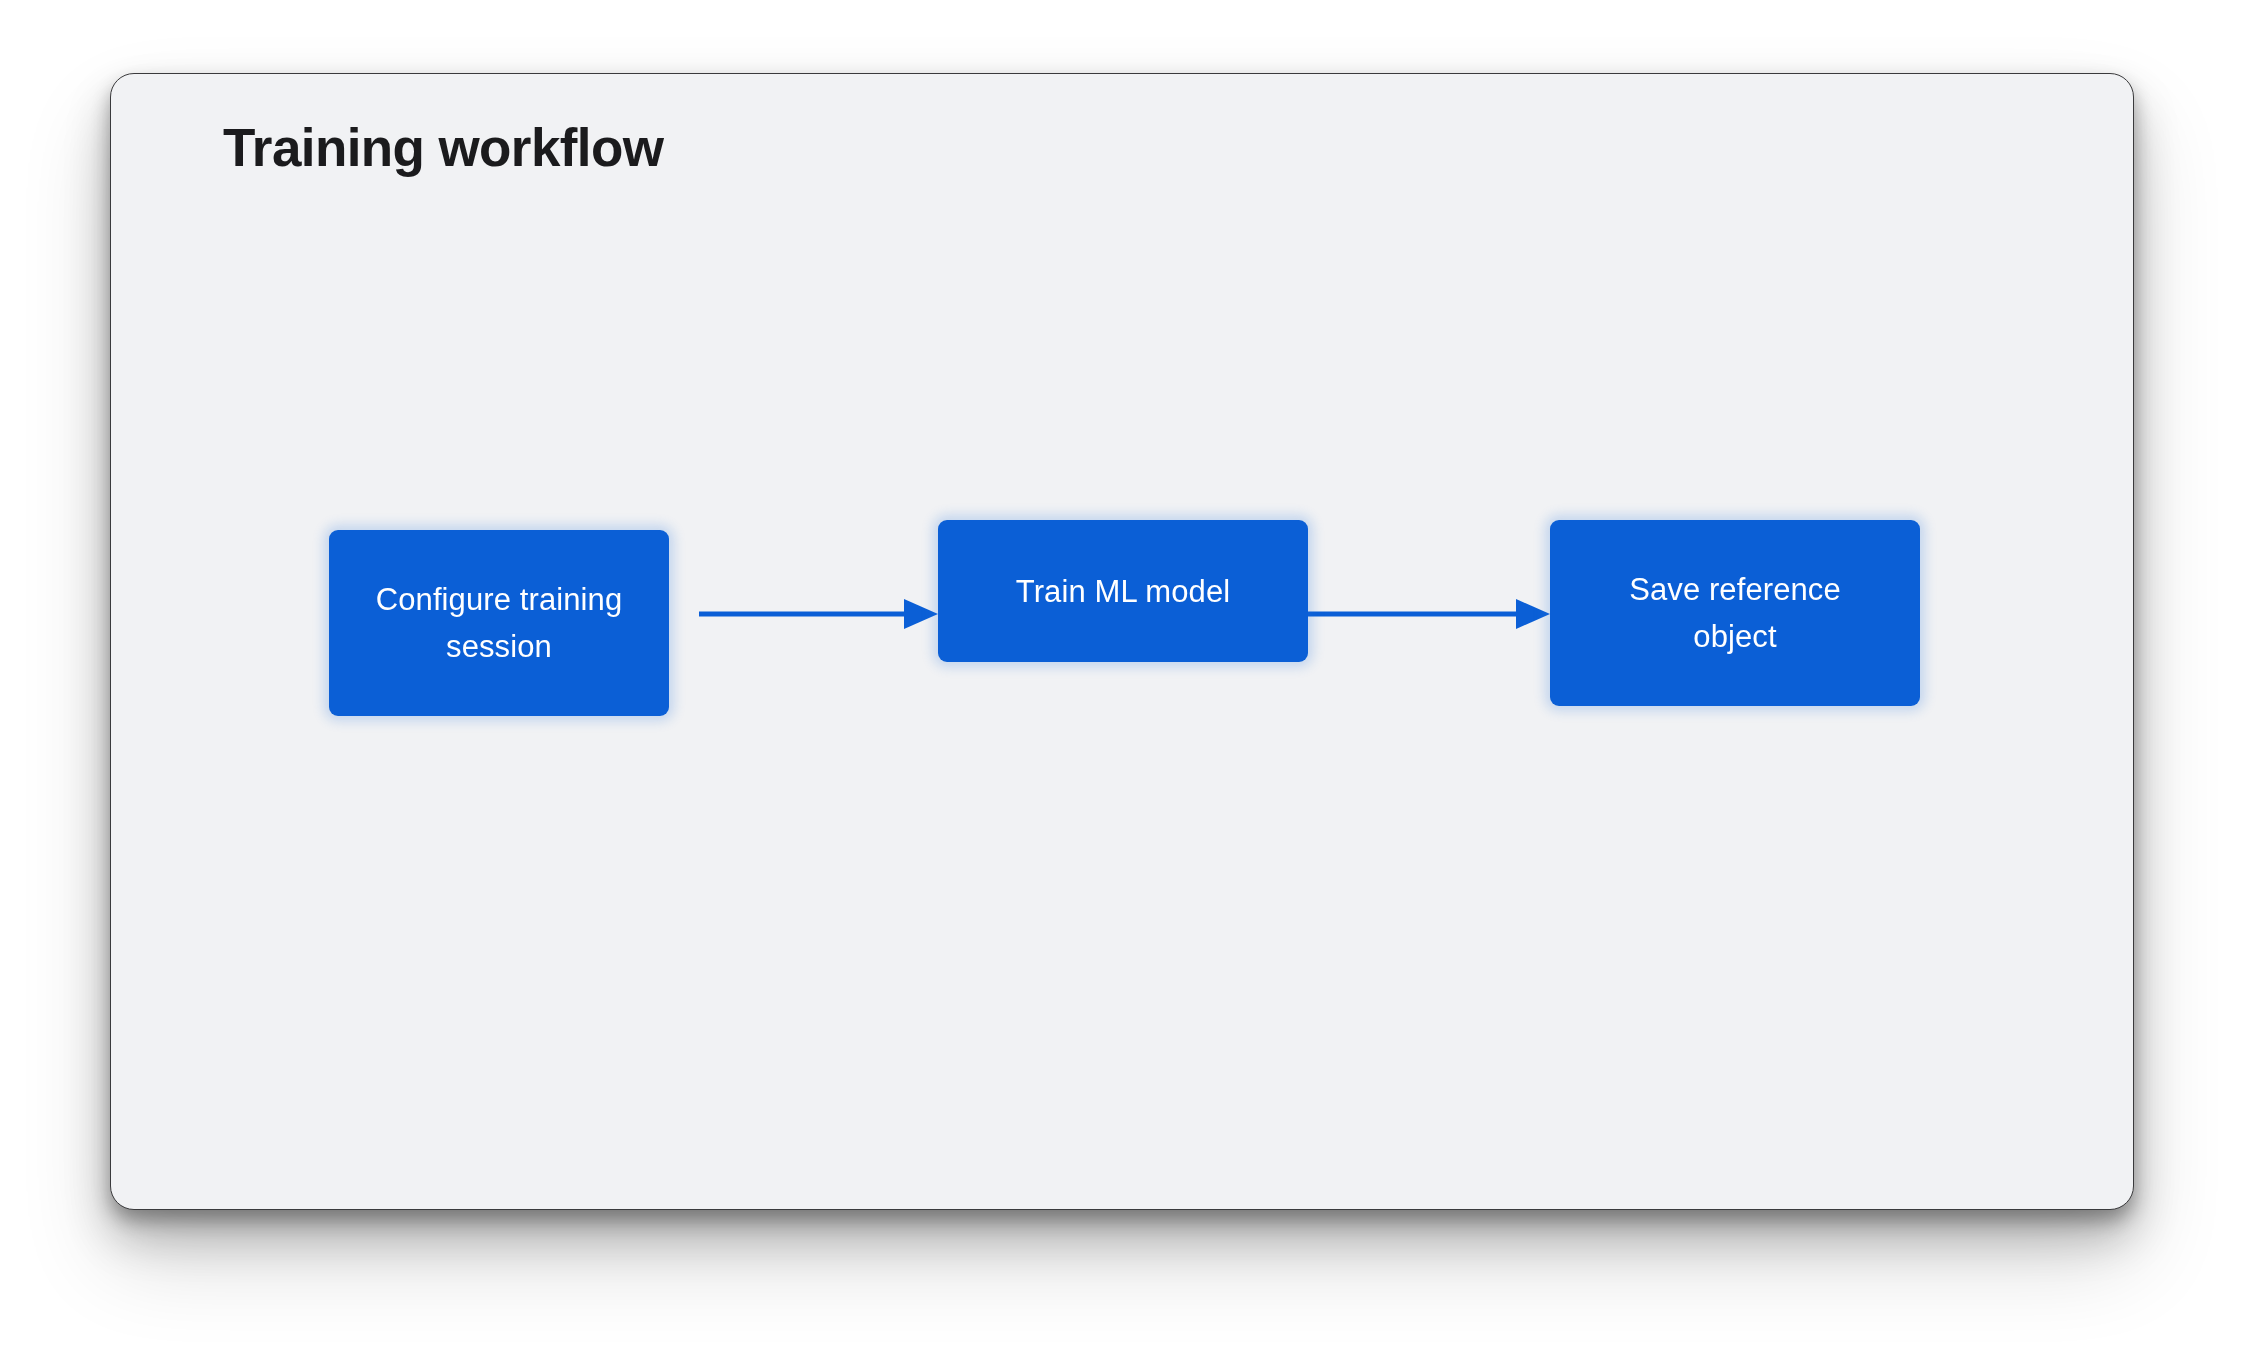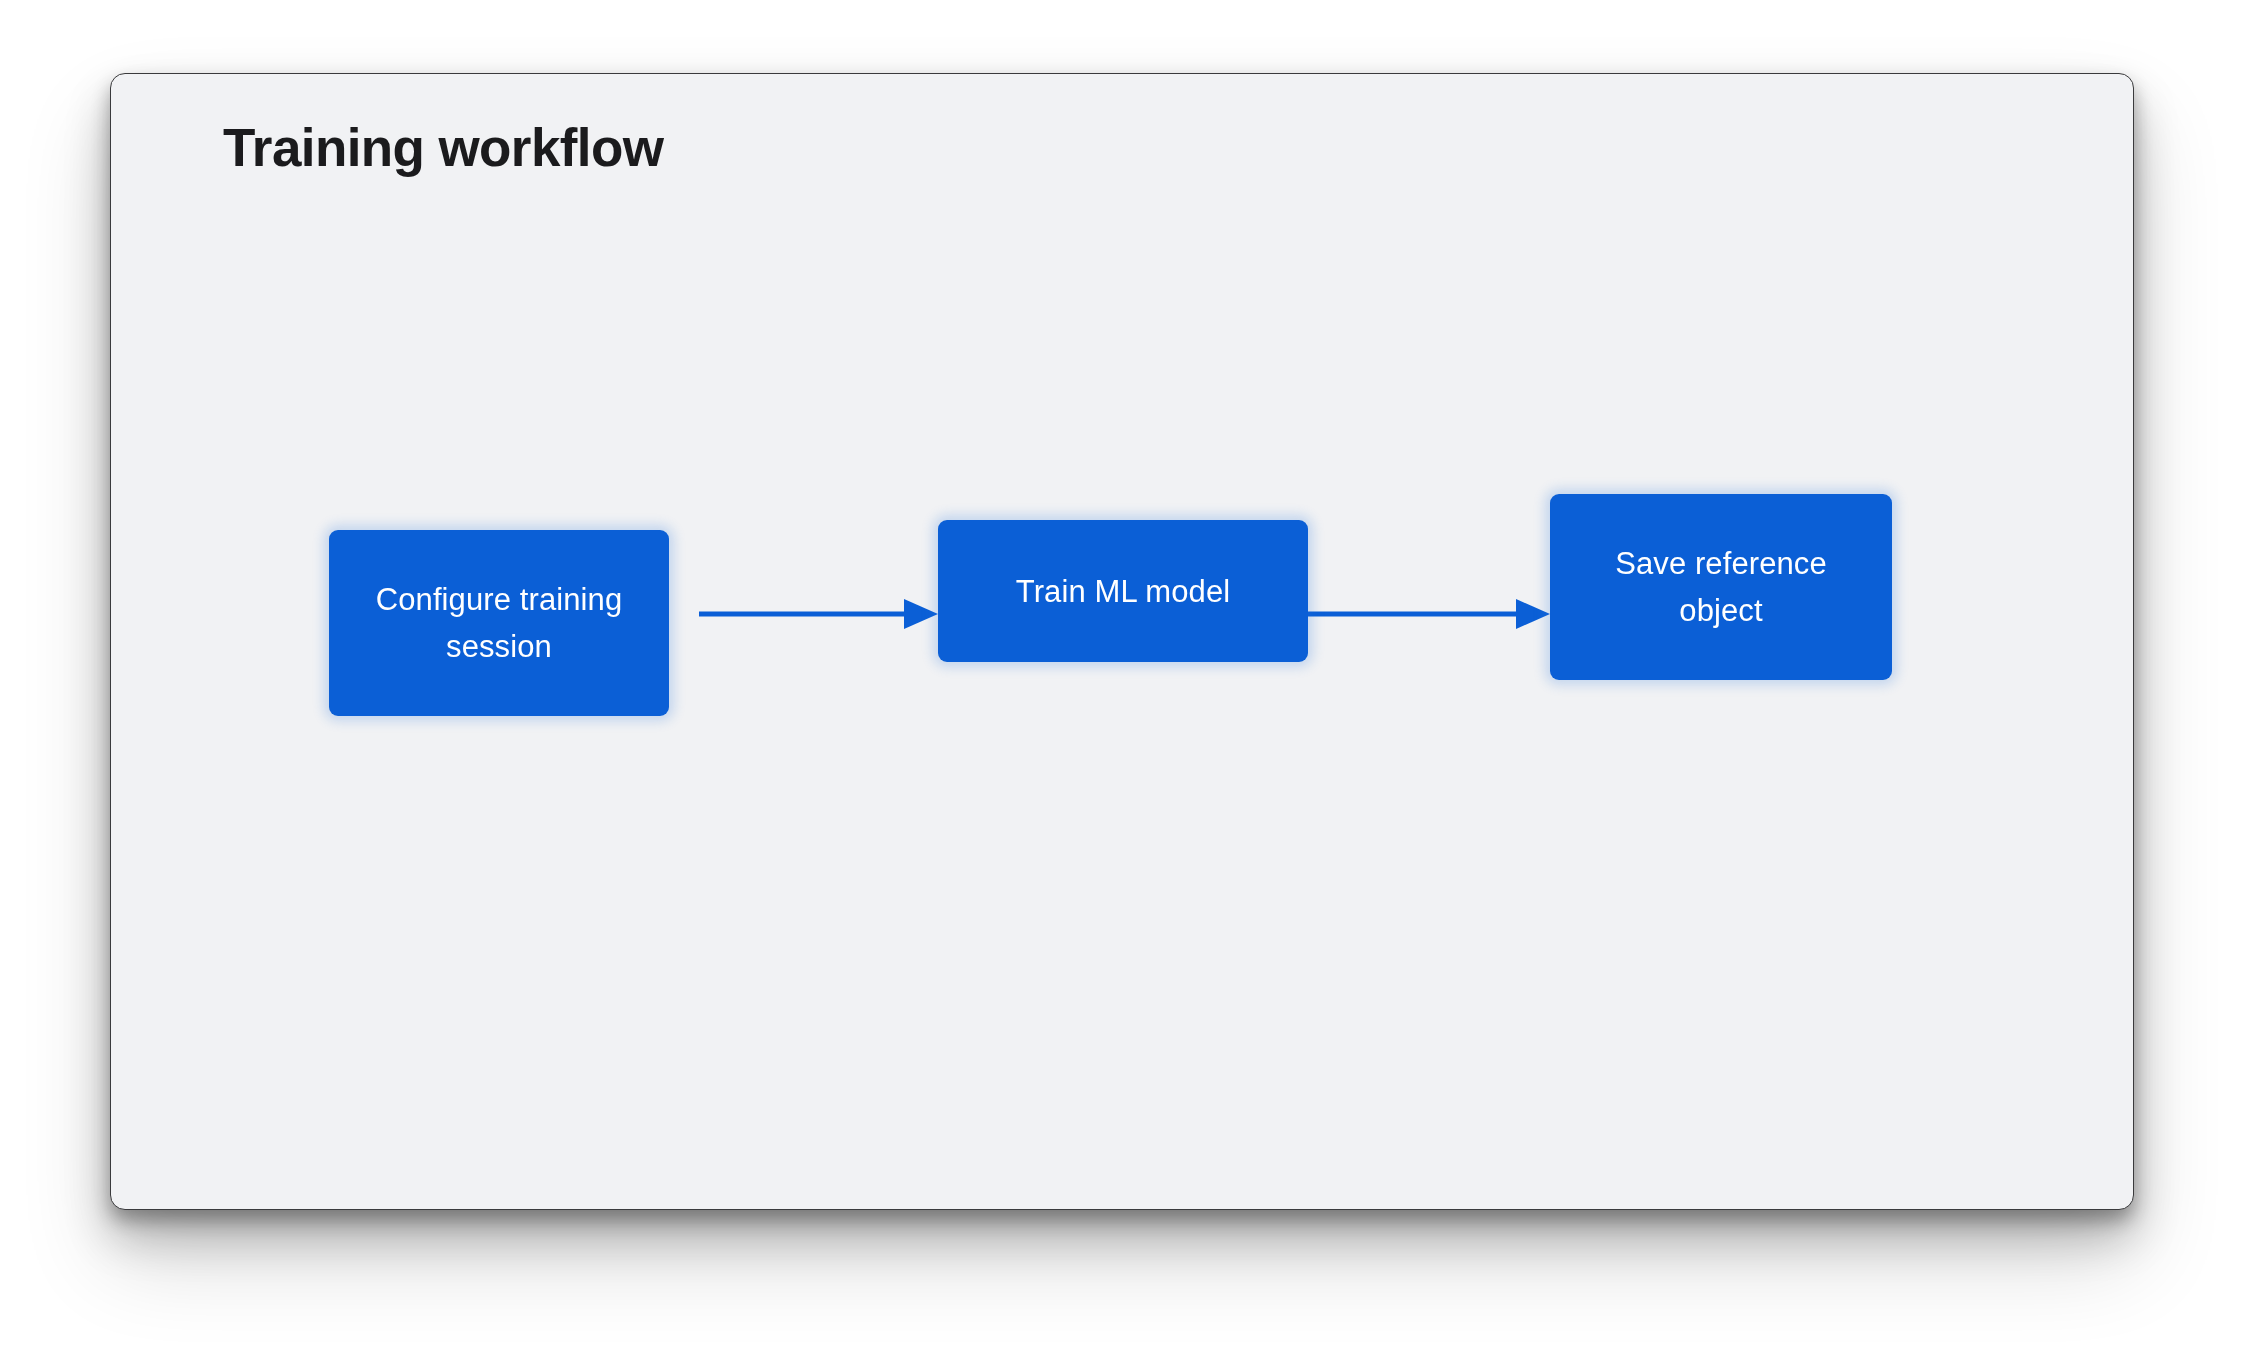--- a/index.html
+++ b/index.html
@@ -26,21 +26,21 @@
   
   #diagram-card {
     position: absolute;
     left: 110px;
     top: 73px;
     width: 2024px;
     height: 1137px;
     box-sizing: border-box;
     background: #f1f2f4;
     border: 1.5px solid #3a3a3c;
-    border-radius: 15px;
+    border-radius: 24px;
     box-shadow:
       0 10px 18px rgba(0,0,0,0.30),
       0 26px 46px rgba(0,0,0,0.24),
       0 48px 90px rgba(0,0,0,0.16);
   }
 
   
   #page-title {
     position: absolute;
     left: 112px;
@@ -115,20 +115,20 @@
 
       <div class="flow-node" style="left:218px; top:446px; width:340px; height:186px;margin-top:10px;">
         <span class="node-label">Configure training
 session</span>
       </div>
 
       <div class="flow-node" style="left:827px; top:446px; width:370px; height:142px;">
         <span class="node-label">Train ML model</span>
       </div>
 
-      <div class="flow-node" style="left:1439px; top:420px; width:342px; height:186px;">
+      <div class="flow-node" style="left:1439px; top:446px; width:370px; height:186px;">
         <span class="node-label">Save reference
 object</span>
       </div>
 
     </div>
   </div>
 </div>
 
 </body></html>

